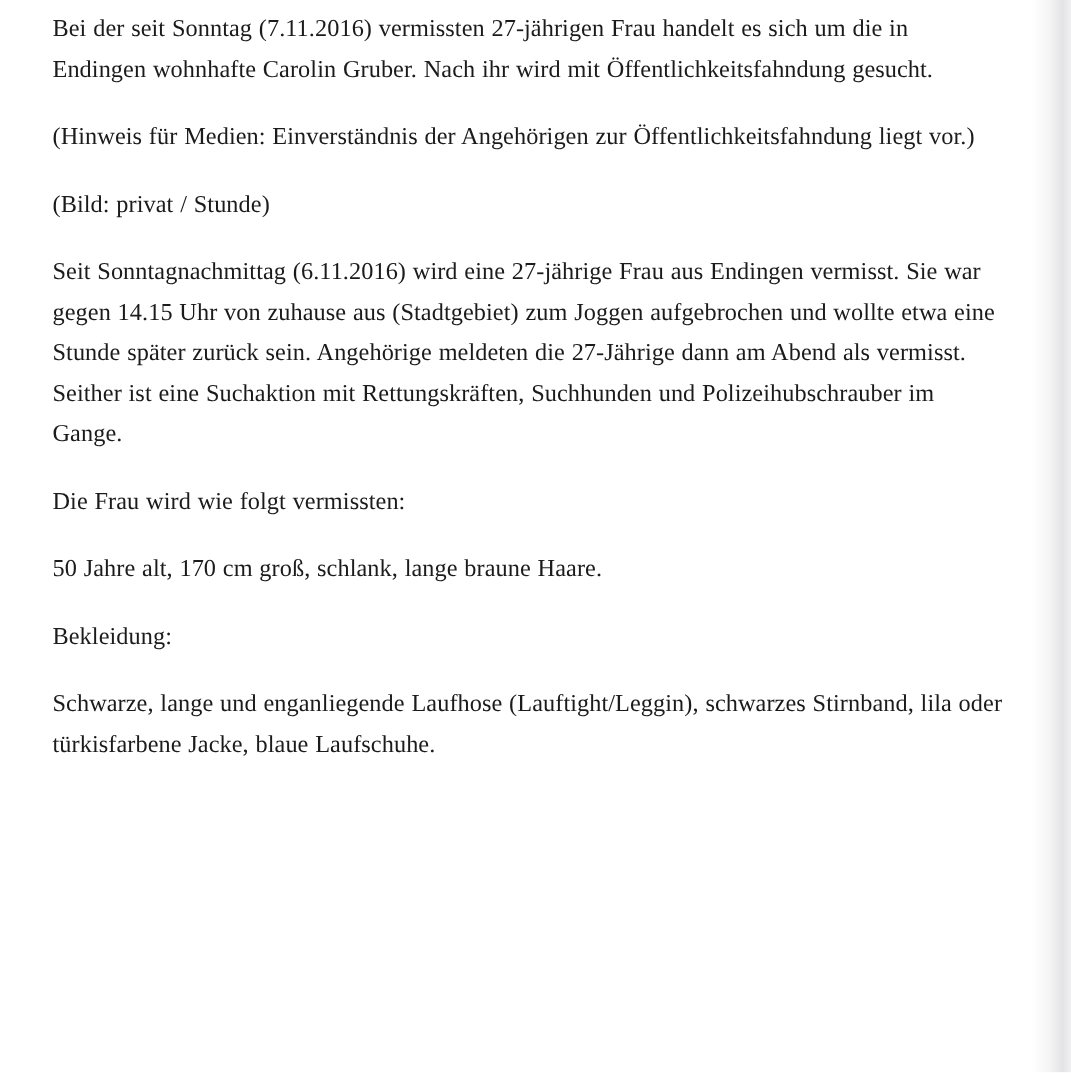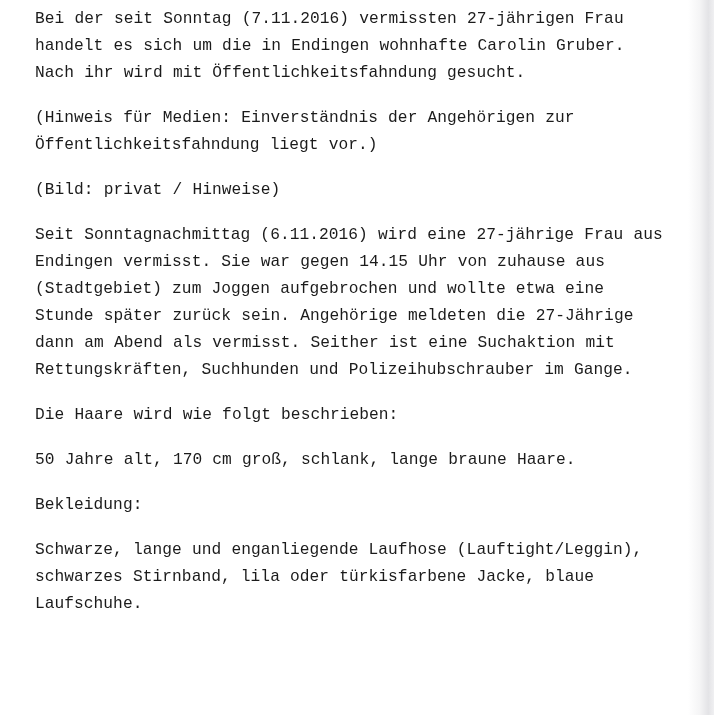--- a/index.html
+++ b/index.html
@@ -29,21 +29,20 @@
                  rgba(240,240,242,1) 100%);
     pointer-events: none;
   }
   #article {
     position: absolute;
     top: 0;
     left: 0;
     width: 684px;
     padding: 6px 0 0 0;
     box-sizing: border-box;
-    font-family: Liberation Mono, monospace;
   }
   .para {
     margin: 0 0 18px 0;
     padding: 0 14px 0 35px;
     font-size: 16.2px;
     line-height: 27px;
     color: #1b1b1b;
     text-align: left;
     letter-spacing: 0.05px;
     word-spacing: 0.4px;
@@ -58,27 +57,27 @@
 
 <div id="page">
 
   <div id="article">
 
     <p class="para">Bei der seit Sonntag (7.11.2016) vermissten 27-jährigen Frau handelt es sich um die in Endingen wohnhafte Carolin Gruber. Nach ihr wird mit Öffentlichkeitsfahndung gesucht.</p>
 
 
     <p class="para">(Hinweis für Medien: Einverständnis der Angehörigen zur Öffentlichkeitsfahndung liegt vor.)</p>
 
-    <p class="para">(Bild: privat / Hinweise)</p>
+    <p class="para">(Bild: privat / Stunde)</p>
 
 
 
     <p class="para">Seit Sonntagnachmittag (6.11.2016) wird eine 27-jährige Frau aus Endingen vermisst. Sie war gegen 14.15 Uhr von zuhause aus (Stadtgebiet) zum Joggen aufgebrochen und wollte etwa eine Stunde später zurück sein. Angehörige meldeten die 27-Jährige dann am Abend als vermisst. Seither ist eine Suchaktion mit Rettungskräften, Suchhunden und Polizeihubschrauber im Gange.</p>
 
-    <p class="para">Die Haare wird wie folgt beschrieben:</p>
+    <p class="para">Die Frau wird wie folgt vermissten:</p>
 
     <p class="para">50 Jahre alt, 170 cm groß, schlank, lange braune Haare.</p>
 
     <p class="para">Bekleidung:</p>
 
     <p class="para">Schwarze, lange und enganliegende Laufhose (Lauftight/Leggin), schwarzes Stirnband, lila oder türkisfarbene Jacke, blaue Laufschuhe.</p>
 
   </div>
 
   <div id="right-edge-shadow"></div>

